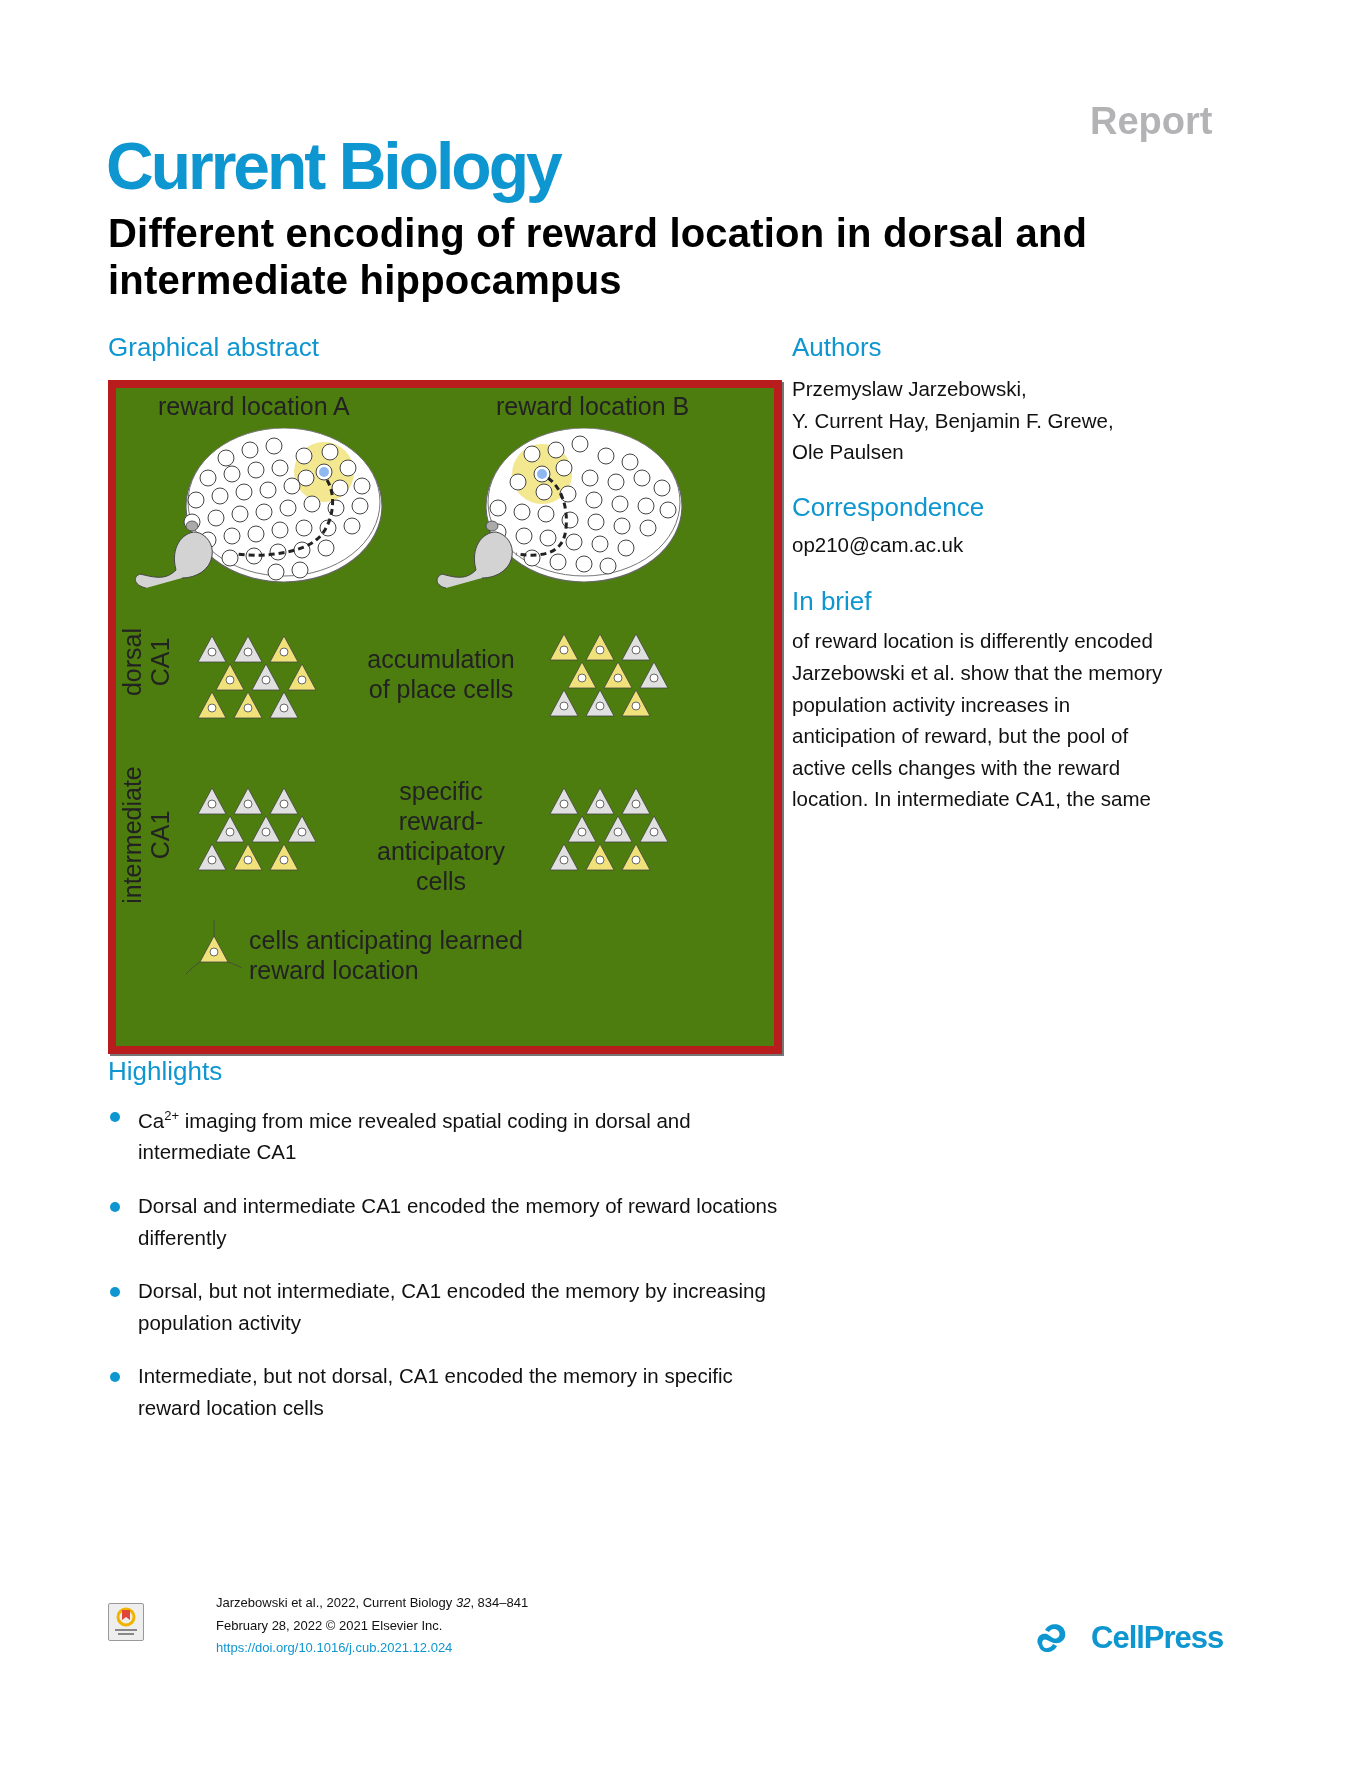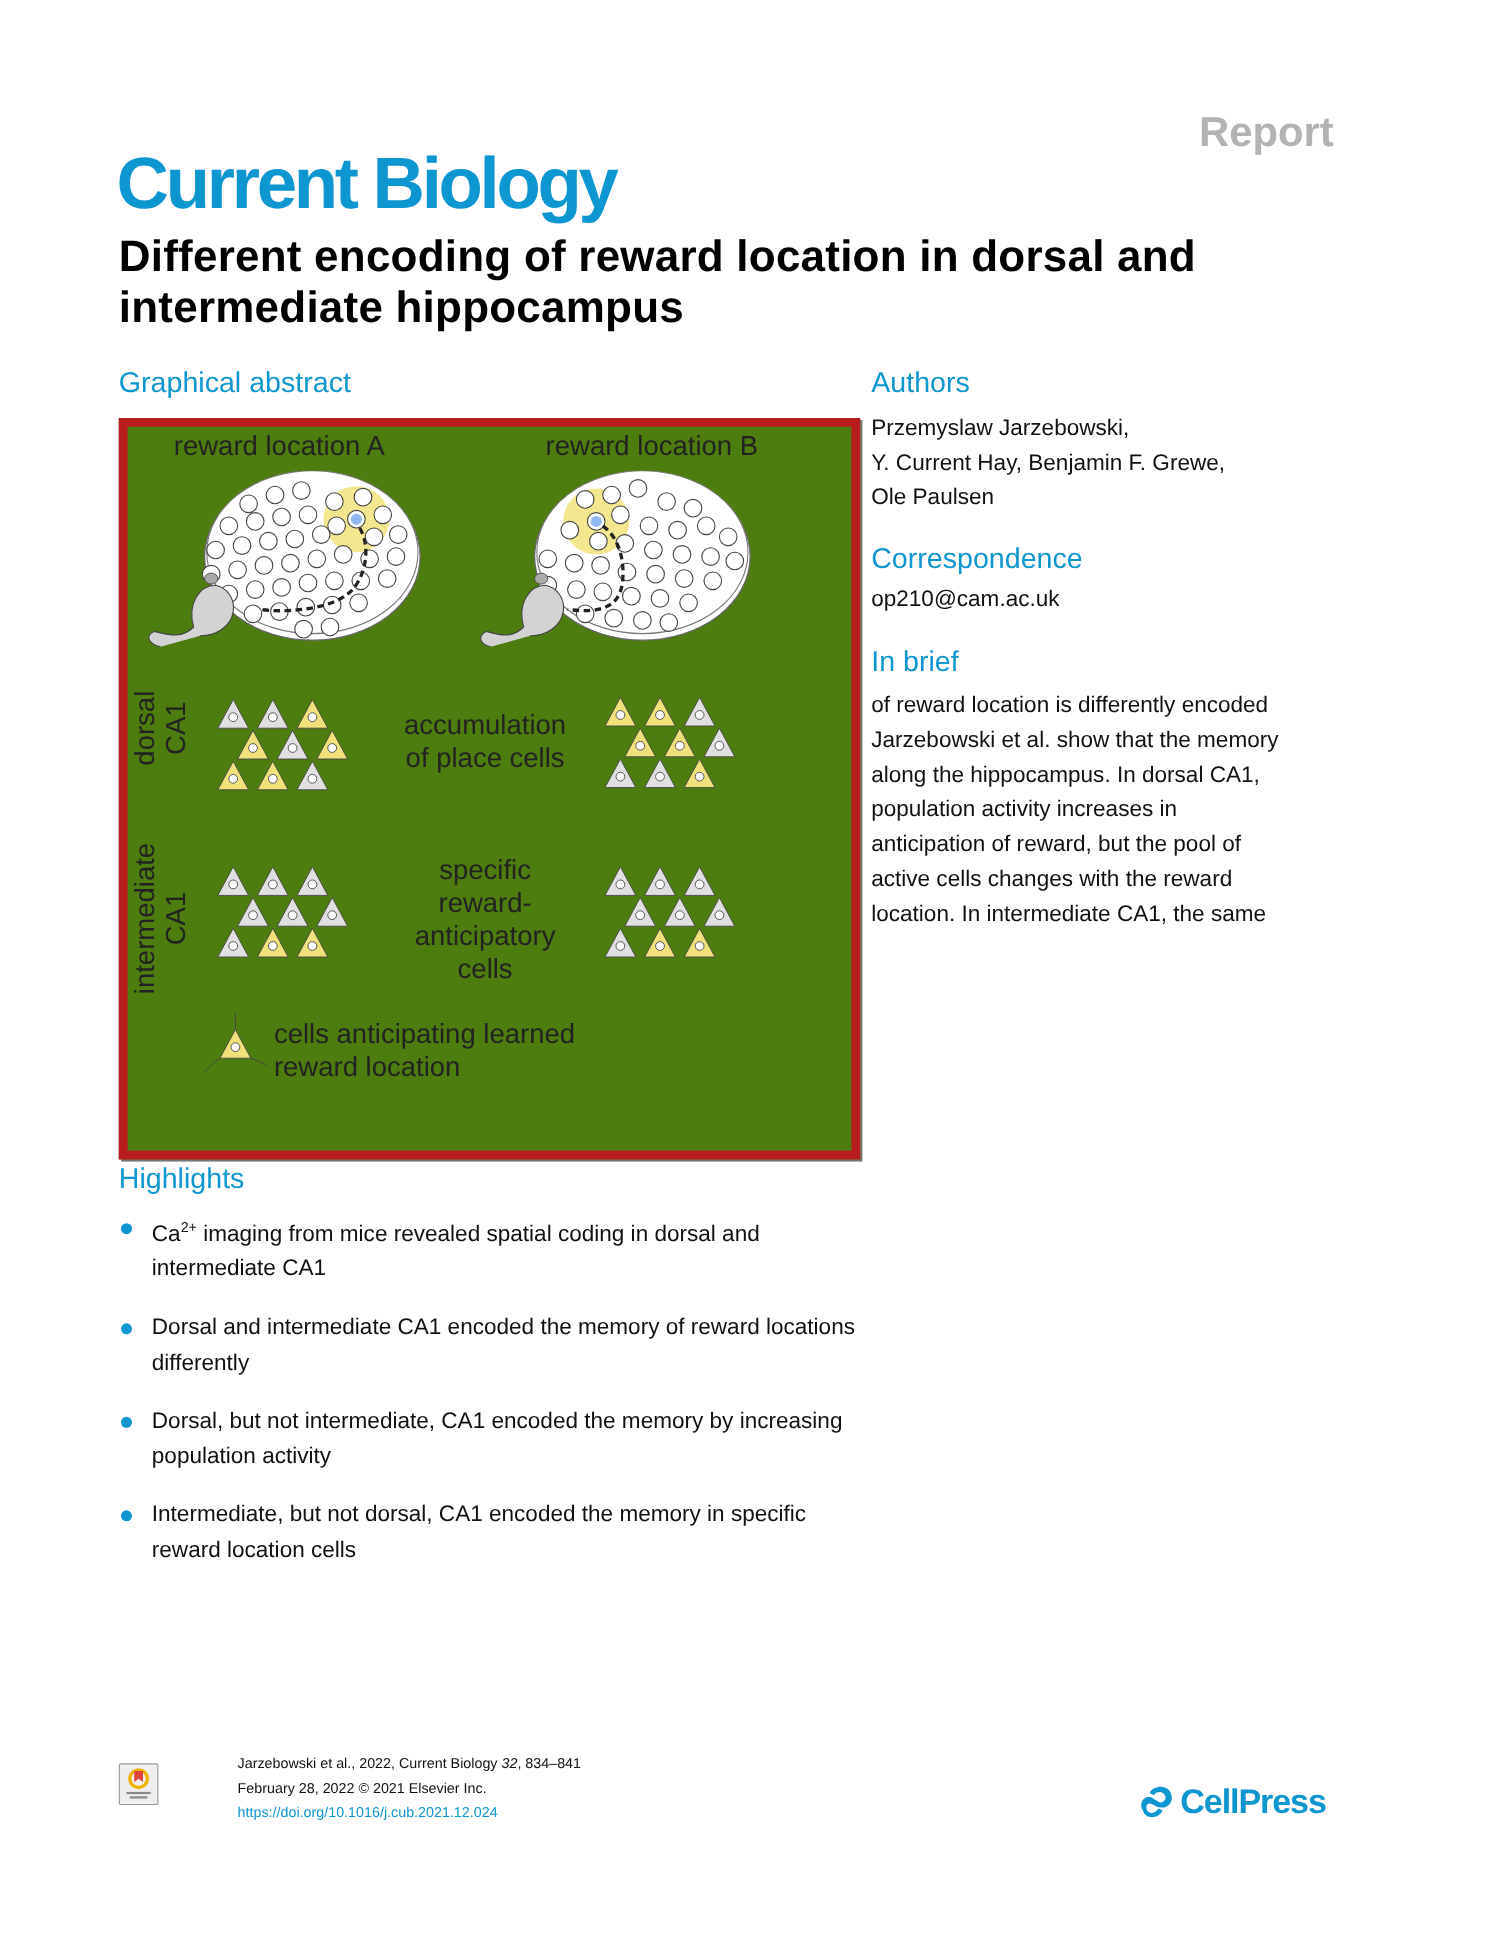--- a/index.html
+++ b/index.html
@@ -12,21 +12,21 @@
   .body-txt { font-size:20.5px; line-height:31.6px; color:#111; }
   .ga-box { left:108px; top:380px; width:658px; height:658px; border:8px solid #b91c1c; background:#4d7c0f; box-shadow:2px 2px 0 #777; }
   .ga-label { position:absolute; font-size:25px; color:#222; text-align:center; line-height:30px; }
   .vlabel { position:absolute; font-size:25px; color:#222; transform:rotate(-90deg); transform-origin:left top; white-space:nowrap; line-height:28px; text-align:center; }
   .hl-list { left:108px; top:1100px; width:680px; list-style:none; margin:0; padding:0; }
   .hl-item { position:relative; padding-left:30px; margin-bottom:22px; font-size:20.5px; line-height:31.6px; color:#111; }
   .bullet { position:absolute; left:2px; top:12px; width:10px; height:10px; border-radius:50%; background:#0e96d0; }
   .footer-txt { left:216px; top:1592px; font-size:13px; line-height:22.5px; color:#111; }
   .doi { color:#0e96d0; text-decoration:none; }
   .check-badge { left:108px; top:1603px; width:34px; height:36px; border:1px solid #999; background:#eee; border-radius:2px; }
-  .cellpress { left:1035px; top:1620px; font-size:31px; font-weight:bold; color:#0e96d0; display:flex; align-items:center; gap:4px; letter-spacing:-1px; }
+  .cellpress { left:1035px; top:1620px; font-size:31px; font-weight:bold; color:#0e96d0; display:flex; align-items:center; gap:22px; letter-spacing:-1px; }
 </style>
 </head>
 <body>
 
 <div class="abs report">Report</div>
 <div class="abs journal">Current Biology</div>
 <div class="abs title">Different encoding of reward location in dorsal and intermediate hippocampus</div>
 
 <div class="abs sec-h" style="left:108px; top:332px;">Graphical abstract</div>
 
@@ -271,21 +271,20 @@
     <div>Przemyslaw Jarzebowski,</div>
     <div>Y. Current Hay, Benjamin F. Grewe,</div>
     <div>Ole Paulsen</div>
   </div>
   <div class="sec-h" style="margin-top:24px;">Correspondence</div>
   <div class="body-txt" style="margin-top:6px;">op210@cam.ac.uk</div>
   <div class="sec-h" style="margin-top:26px;">In brief</div>
   <div class="body-txt" style="margin-top:8px;">
     <div>of reward location is differently encoded</div>
     <div>Jarzebowski et al. show that the memory</div>
-    <div>along the hippocampus. In dorsal CA1,</div>
     <div>population activity increases in</div>
     <div>anticipation of reward, but the pool of</div>
     <div>active cells changes with the reward</div>
     <div>location. In intermediate CA1, the same</div>
   </div>
 </div>
 
 <div class="abs sec-h" style="left:108px; top:1056px;">Highlights</div>
 <ul class="abs hl-list">
   <li class="hl-item">

